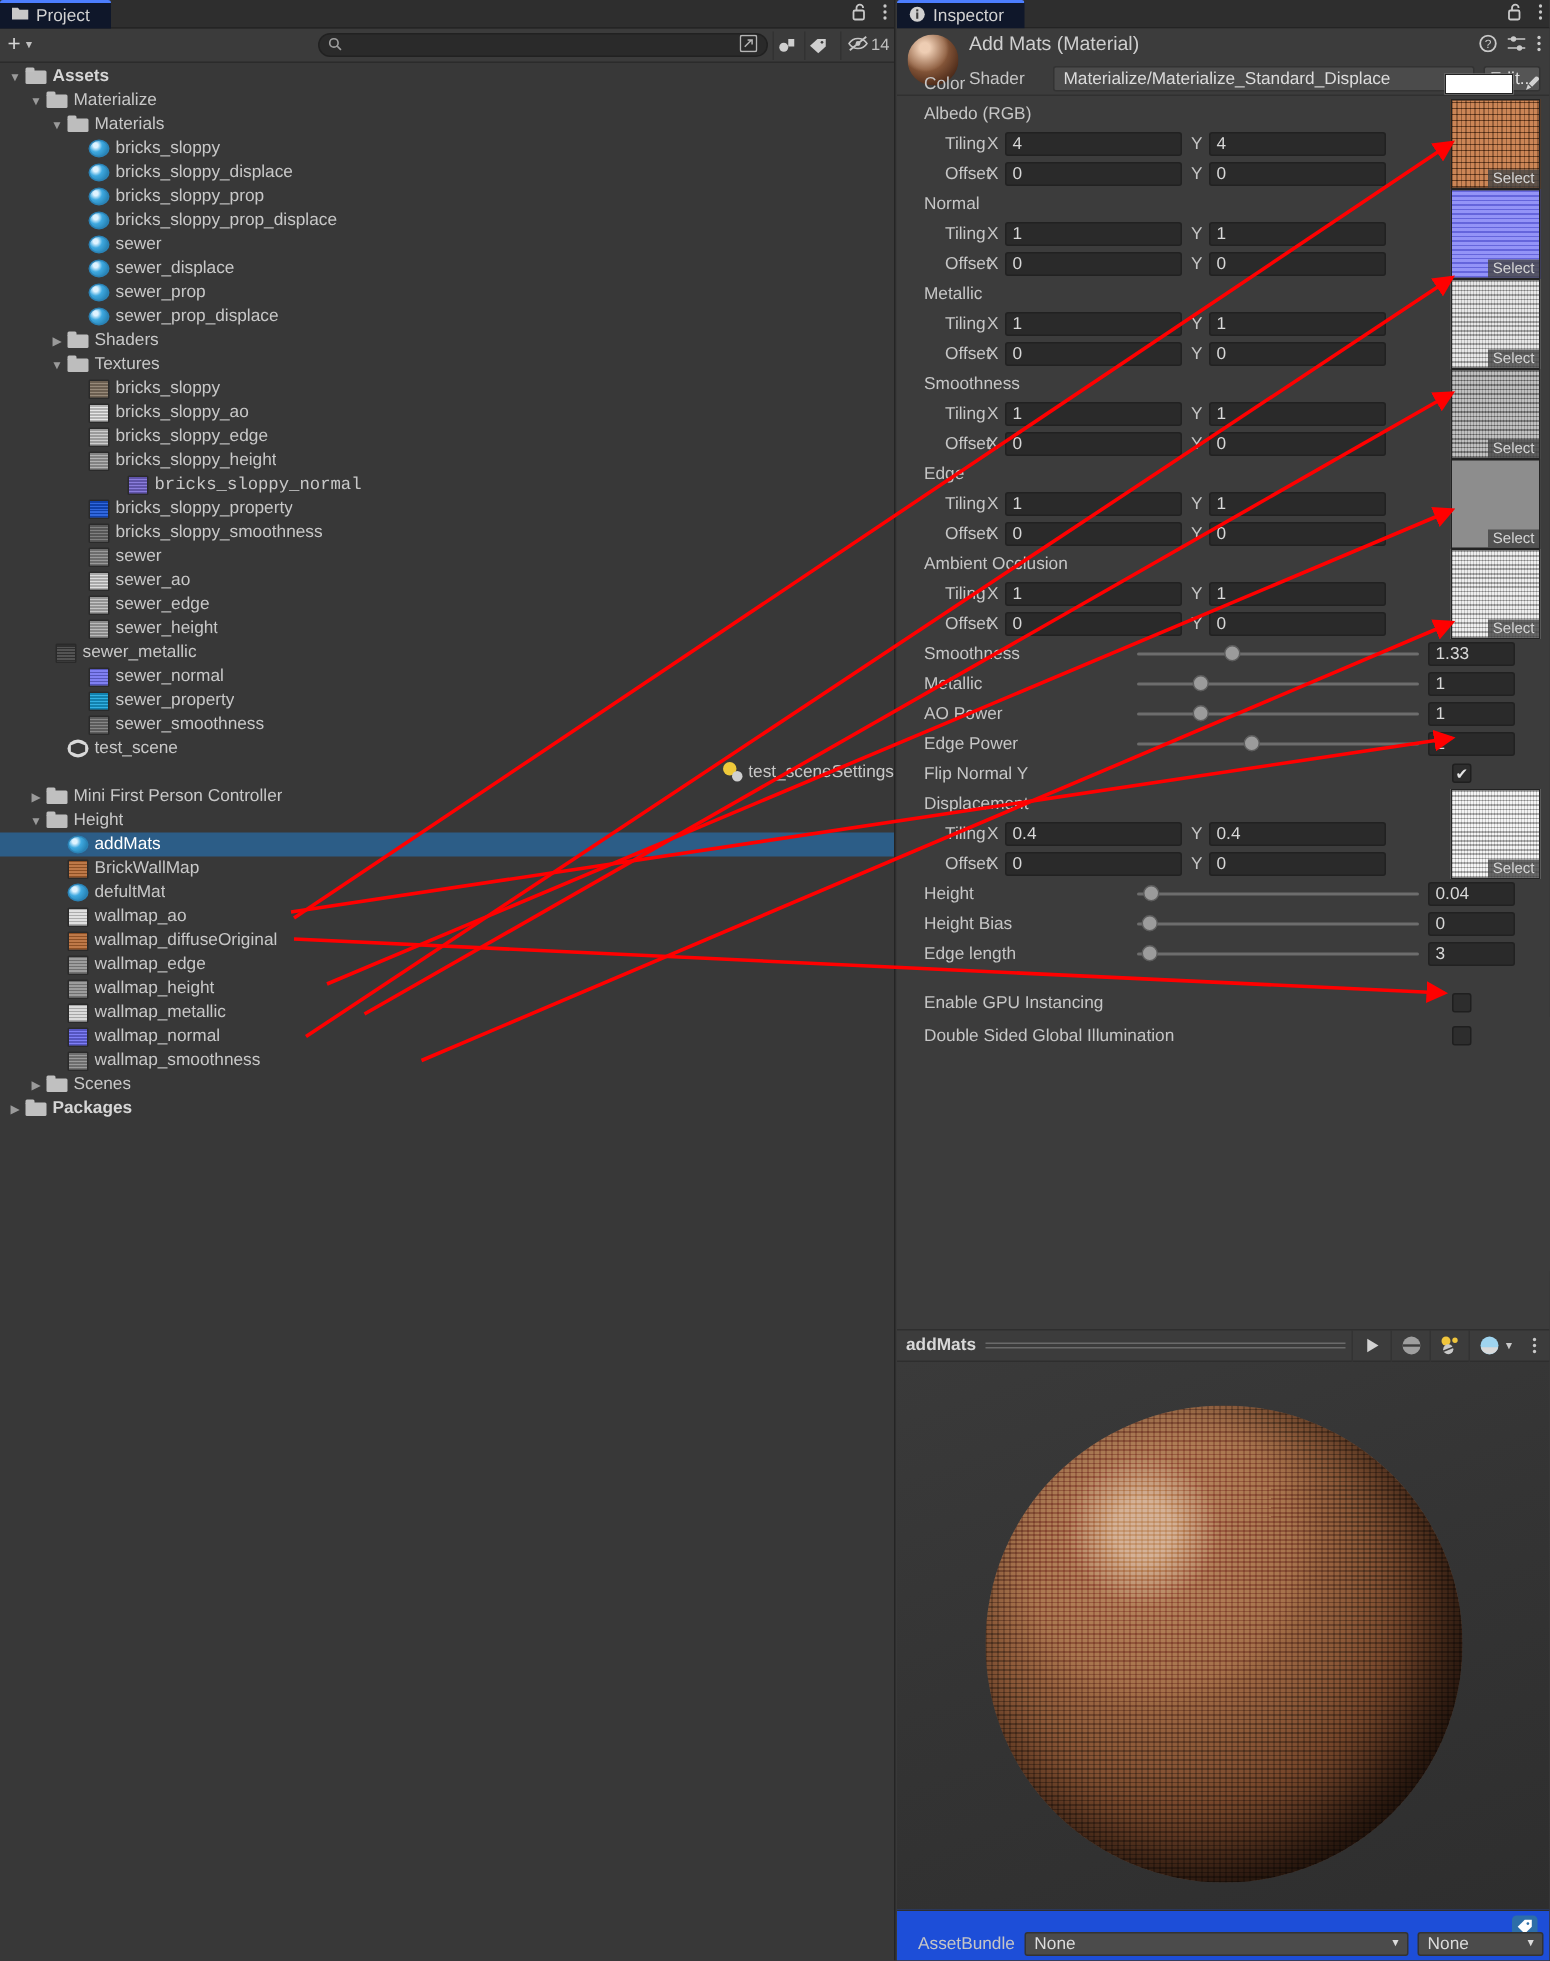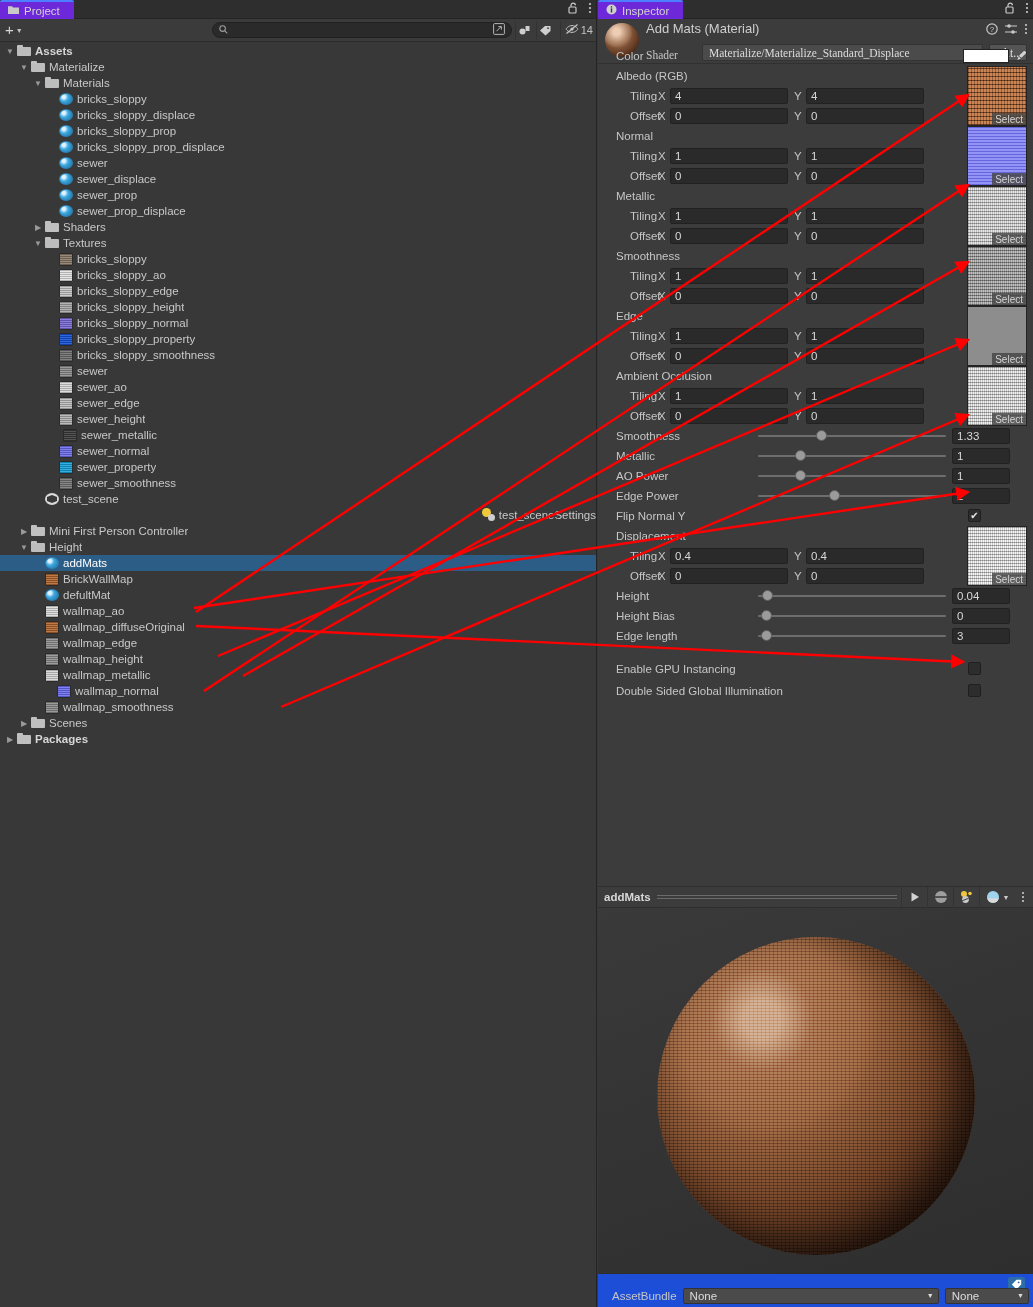--- a/index.html
+++ b/index.html
@@ -17,21 +17,21 @@
     position:absolute; left:0; top:0; width:597px; height:1307px;
     background:#383838; border-right:1px solid #242424;
   }
   .tabstrip{
     position:relative; height:19px; background:#2e2e2e;
     border-bottom:1px solid #242424;
   }
   .tab{
     position:absolute; left:0; top:0; height:19px;
     padding:0 14px 0 8px; display:flex; align-items:center; gap:5px;
-    background:#6d28d9; color:#d2d2d2; font-size:11.5px;
+    background:#0f172a; color:#d2d2d2; font-size:11.5px;
     border-top:2px solid #4c7eff;
     border-top-left-radius:2px; border-top-right-radius:2px;
   }
   .tab.insp{ border-top:2px solid #4c7eff; }
   .tabstrip .rightbits{
     position:absolute; right:4px; top:0; height:19px;
     display:flex; align-items:center; gap:9px;
   }
   .toolrow{
     height:23px; background:#3b3b3b; border-bottom:1px solid #2b2b2b;
@@ -111,21 +111,21 @@
     position:relative;
   }
   .matball{
     position:absolute; left:7px; top:4px; width:34px; height:34px; border-radius:50%;
     background:
       radial-gradient(circle at 34% 26%, rgba(255,225,200,.85) 0 10%, rgba(0,0,0,0) 48%),
       radial-gradient(circle at 38% 32%, #8a5a3c 0 40%, #54301d 72%, #241109 100%);
   }
   .mat-title{ position:absolute; left:48px; top:2px; font-size:13px; color:#cfcfcf; }
   .shaderrow{ position:absolute; left:48px; top:25px; right:6px; height:17px;
-    display:flex; align-items:flex-end; gap:6px;font-family:Liberation Serif, serif; }
+    display:flex; align-items:center; gap:6px; }
   .shaderlbl{ font-size:11.5px; color:#c6c6c6; width:50px; }
   .dropdown{
     flex:1; height:17px; background:#4b4b4b; border:1px solid #333;
     border-radius:2px; display:flex; align-items:center; justify-content:space-between;
     padding:0 4px 0 6px; font-size:11.5px; color:#dcdcdc;
   }
   .editbtn{ width:38px; height:17px; background:#555; border:1px solid #333;
     border-radius:2px; display:flex;align-items:center;justify-content:center;
     font-size:11.5px;color:#e0e0e0; }
   .headicons{ position:absolute; right:5px; top:4px; display:flex; gap:7px; align-items:center;}
@@ -379,21 +379,21 @@
         <div class="row" style="padding-left: 46px;">
           <span class="tw empty"></span>
           <span class="ico tex" style="background: repeating-linear-gradient(0deg, rgba(0, 0, 0, 0.22) 0px, rgba(0, 0, 0, 0.22) 1px, rgba(255, 255, 255, 0.12) 1px, rgba(255, 255, 255, 0.12) 2px) rgb(198, 198, 198);"></span>
           <span class="lbl">bricks_sloppy_edge</span>
         </div>
         <div class="row" style="padding-left: 46px;">
           <span class="tw empty"></span>
           <span class="ico tex" style="background: repeating-linear-gradient(0deg, rgba(0, 0, 0, 0.22) 0px, rgba(0, 0, 0, 0.22) 1px, rgba(255, 255, 255, 0.12) 1px, rgba(255, 255, 255, 0.12) 2px) rgb(168, 168, 168);"></span>
           <span class="lbl">bricks_sloppy_height</span>
         </div>
-        <div class="row" style="padding-left: 46px;">
+        <div class="row" style="padding-left: 72px; font-family: Liberation Mono, monospace;">
           <span class="tw empty"></span>
           <span class="ico tex" style="background: repeating-linear-gradient(0deg, rgba(0, 0, 0, 0.22) 0px, rgba(0, 0, 0, 0.22) 1px, rgba(255, 255, 255, 0.12) 1px, rgba(255, 255, 255, 0.12) 2px) rgb(123, 107, 216);"></span>
           <span class="lbl">bricks_sloppy_normal</span>
         </div>
         <div class="row" style="padding-left: 46px;">
           <span class="tw empty"></span>
           <span class="ico tex" style="background: repeating-linear-gradient(0deg, rgba(0, 0, 0, 0.22) 0px, rgba(0, 0, 0, 0.22) 1px, rgba(255, 255, 255, 0.12) 1px, rgba(255, 255, 255, 0.12) 2px) rgb(20, 82, 216);"></span>
           <span class="lbl">bricks_sloppy_property</span>
         </div>
         <div class="row" style="padding-left: 46px;">
@@ -414,21 +414,21 @@
         <div class="row" style="padding-left: 46px;">
           <span class="tw empty"></span>
           <span class="ico tex" style="background: repeating-linear-gradient(0deg, rgba(0, 0, 0, 0.22) 0px, rgba(0, 0, 0, 0.22) 1px, rgba(255, 255, 255, 0.12) 1px, rgba(255, 255, 255, 0.12) 2px) rgb(189, 189, 189);"></span>
           <span class="lbl">sewer_edge</span>
         </div>
         <div class="row" style="padding-left: 46px;">
           <span class="tw empty"></span>
           <span class="ico tex" style="background: repeating-linear-gradient(0deg, rgba(0, 0, 0, 0.22) 0px, rgba(0, 0, 0, 0.22) 1px, rgba(255, 255, 255, 0.12) 1px, rgba(255, 255, 255, 0.12) 2px) rgb(176, 176, 176);"></span>
           <span class="lbl">sewer_height</span>
         </div>
-        <div class="row" style="padding-left: 50px;">
+        <div class="row" style="padding-left: 24px;">
           <span class="tw empty"></span>
           <span class="ico tex" style="background: repeating-linear-gradient(0deg, rgba(0, 0, 0, 0.22) 0px, rgba(0, 0, 0, 0.22) 1px, rgba(255, 255, 255, 0.12) 1px, rgba(255, 255, 255, 0.12) 2px) rgb(60, 60, 60);"></span>
           <span class="lbl">sewer_metallic</span>
         </div>
         <div class="row" style="padding-left: 46px;">
           <span class="tw empty"></span>
           <span class="ico tex" style="background: repeating-linear-gradient(0deg, rgba(0, 0, 0, 0.22) 0px, rgba(0, 0, 0, 0.22) 1px, rgba(255, 255, 255, 0.12) 1px, rgba(255, 255, 255, 0.12) 2px) rgb(110, 110, 240);"></span>
           <span class="lbl">sewer_normal</span>
         </div>
         <div class="row" style="padding-left: 46px;">
@@ -494,21 +494,21 @@
         <div class="row" style="padding-left: 32px;">
           <span class="tw empty"></span>
           <span class="ico tex" style="background: repeating-linear-gradient(0deg, rgba(0, 0, 0, 0.22) 0px, rgba(0, 0, 0, 0.22) 1px, rgba(255, 255, 255, 0.12) 1px, rgba(255, 255, 255, 0.12) 2px) rgb(143, 143, 143);"></span>
           <span class="lbl">wallmap_height</span>
         </div>
         <div class="row" style="padding-left: 32px;">
           <span class="tw empty"></span>
           <span class="ico tex" style="background: repeating-linear-gradient(0deg, rgba(0, 0, 0, 0.22) 0px, rgba(0, 0, 0, 0.22) 1px, rgba(255, 255, 255, 0.12) 1px, rgba(255, 255, 255, 0.12) 2px) rgb(214, 214, 214);"></span>
           <span class="lbl">wallmap_metallic</span>
         </div>
-        <div class="row" style="padding-left: 44px;">
+        <div class="row" style="padding-left: 32px;">
           <span class="tw empty"></span>
           <span class="ico tex" style="background: repeating-linear-gradient(0deg, rgba(0, 0, 0, 0.22) 0px, rgba(0, 0, 0, 0.22) 1px, rgba(255, 255, 255, 0.12) 1px, rgba(255, 255, 255, 0.12) 2px) rgb(109, 109, 245);"></span>
           <span class="lbl">wallmap_normal</span>
         </div>
         <div class="row" style="padding-left: 32px;">
           <span class="tw empty"></span>
           <span class="ico tex" style="background: repeating-linear-gradient(0deg, rgba(0, 0, 0, 0.22) 0px, rgba(0, 0, 0, 0.22) 1px, rgba(255, 255, 255, 0.12) 1px, rgba(255, 255, 255, 0.12) 2px) rgb(140, 140, 140);"></span>
           <span class="lbl">wallmap_smoothness</span>
         </div>
         <div class="row" style="padding-left: 18px;">

